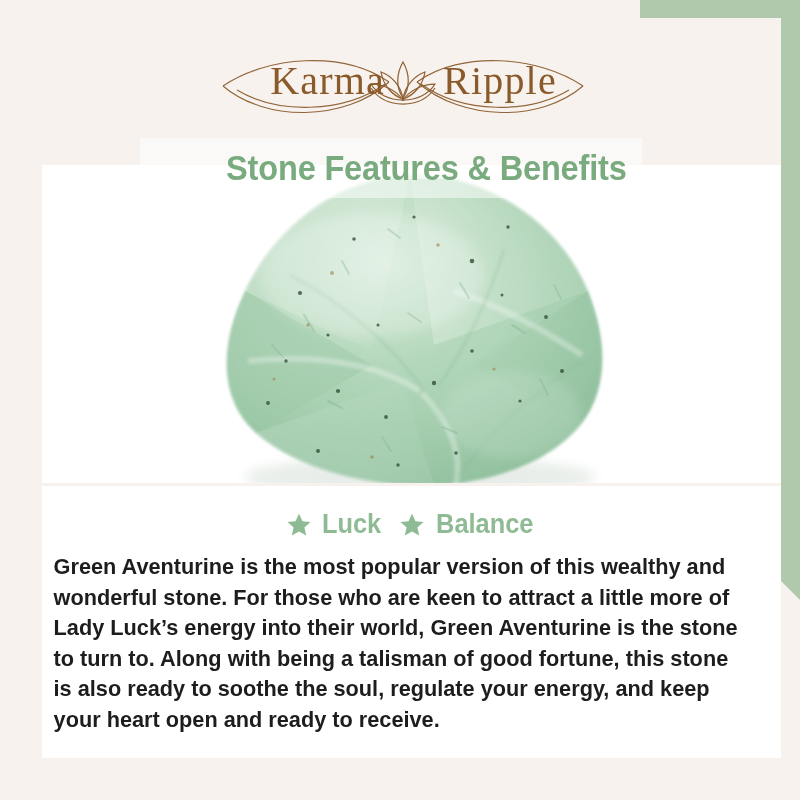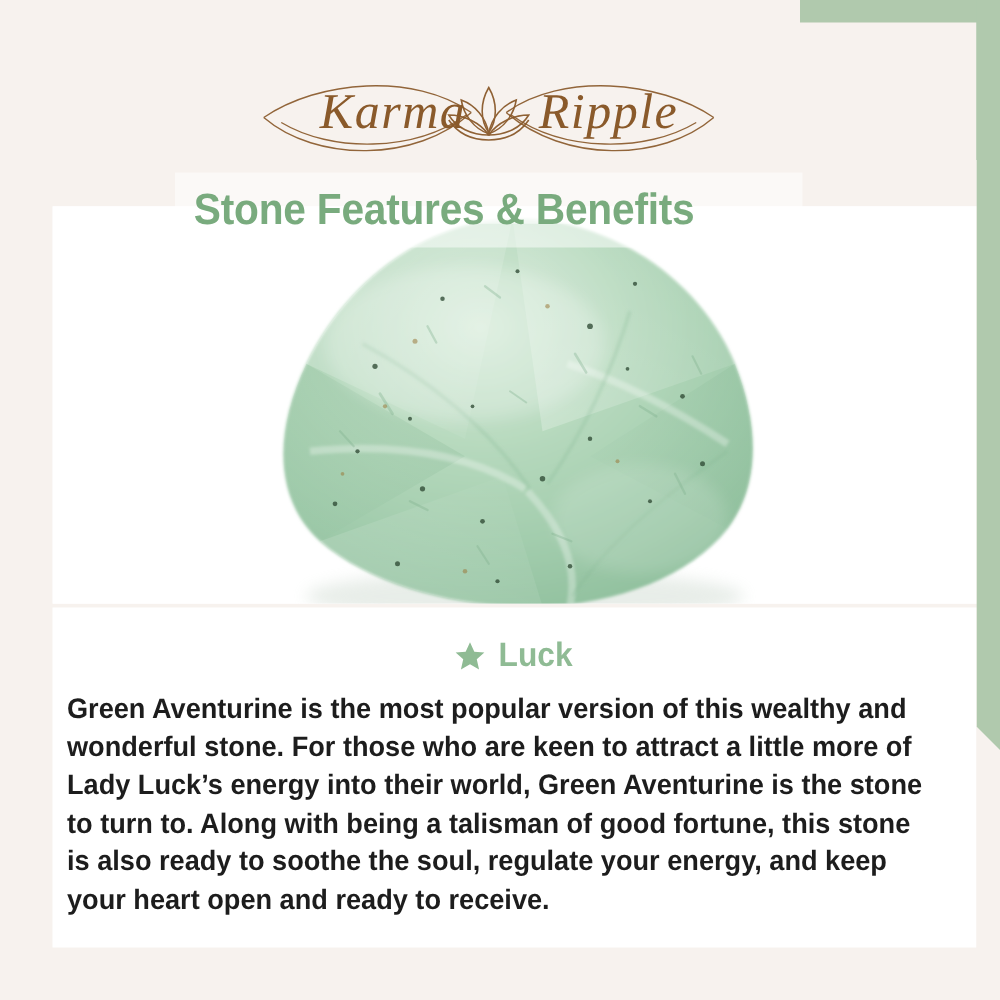--- a/index.html
+++ b/index.html
@@ -57,33 +57,33 @@
   #cream-panel {
     position:absolute;
     left:0; top:18px;
     width:781px; height:782px;
     background:#f7f2ee;
   }
 
   
   #logo-area {
     position:absolute;
-    left:0; top:18px;
+    left:12px; top:18px;
     width:781px; height:108px;
-    display:flex; align-items:flex-end; justify-content:center;font-style:italic;
+    display:flex; align-items:center; justify-content:center;
   }
   #logo-svg { display:block; }
 
   
   #title-band {
     position:absolute;
     left:140px; top:138px;
     width:502px; height:60px;
     background:rgba(255,255,255,0.50);
-    display:flex; align-items:center; justify-content:flex-start;
+    display:flex; align-items:center; justify-content:flex-end;
     z-index:5;
   }
   #title-text {
     font-family:"Liberation Sans Narrow","Liberation Sans", sans-serif;
     font-weight:700;
     font-size:35px;
     letter-spacing:-0.2px;
     color:#79ab7e;
     transform:scaleX(0.93);
     white-space:nowrap;
@@ -309,20 +309,26 @@
     <div id="features">
 
       <div class="feature">
         <svg class="star-icon" width="26" height="26" viewBox="0 0 24 24">
           <polygon points="12,1.6 15.2,8.6 22.6,9.3 17,14.3 18.7,21.8 12,17.9 5.3,21.8 7,14.3 1.4,9.3 8.8,8.6" fill="#8fbb94"></polygon>
         </svg>
         <span class="feature-label">Luck</span>
       </div>
 
 
+      <div class="feature">
+        <svg class="star-icon" width="26" height="26" viewBox="0 0 24 24">
+          <polygon points="12,1.6 15.2,8.6 22.6,9.3 17,14.3 18.7,21.8 12,17.9 5.3,21.8 7,14.3 1.4,9.3 8.8,8.6" fill="#8fbb94"></polygon>
+        </svg>
+        <span class="feature-label">Balance</span>
+      </div>
 
     </div>
 
     <p id="description">Green Aventurine is the most popular version of this wealthy and wonderful stone. For those who are keen to attract a little more of Lady Luck’s energy into their world, Green Aventurine is the stone to turn to. Along with being a talisman of good fortune, this stone is also ready to soothe the soul, regulate your energy, and keep your heart open and ready to receive.</p>
 
   </div>
 
 </div>
 
 </body></html>

